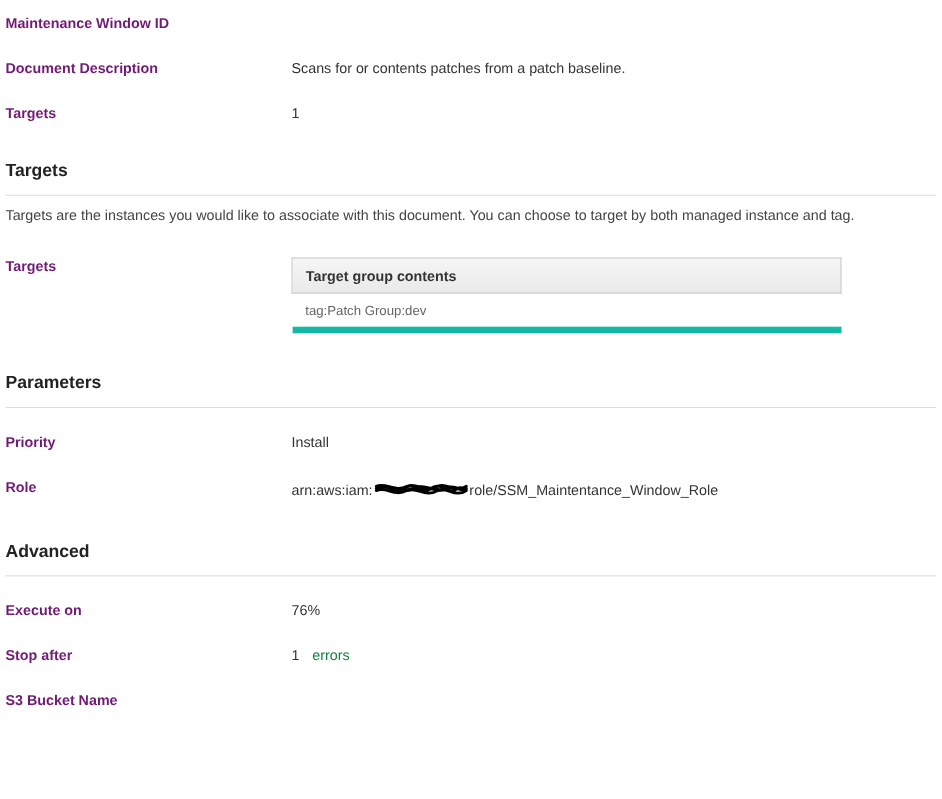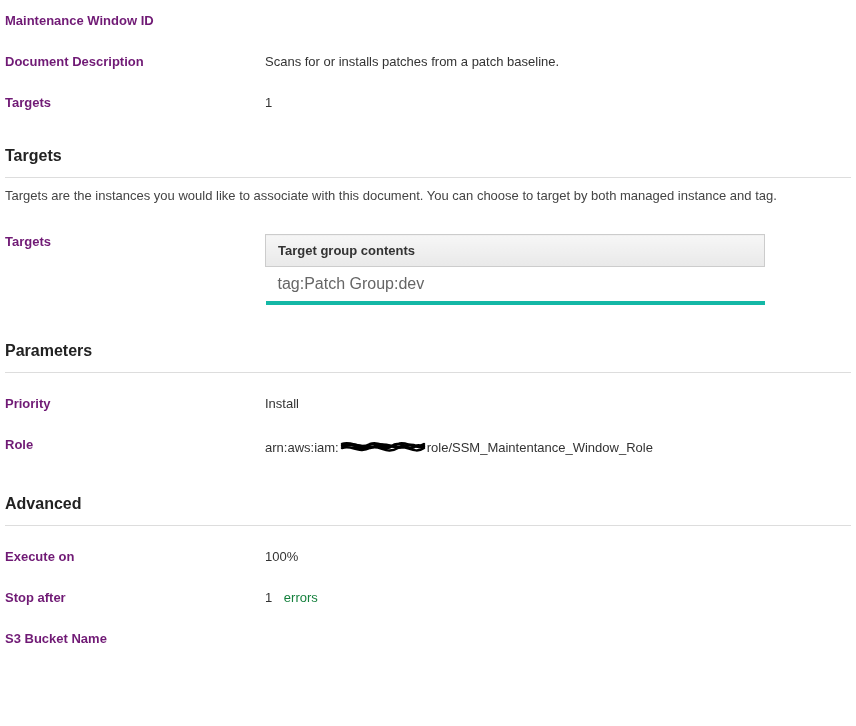--- a/index.html
+++ b/index.html
@@ -61,22 +61,22 @@
       font-weight: bold;
       color: #333;
       background: linear-gradient(#f6f6f6, #e9e9e9);
       border: 1px solid #ccc;
       padding: 8px 12px;
       font-size: 13px;
     }
     .target-table td {
       padding: 8px 12px;
       color: #666;
-      font-size: 16px;
-      border-bottom: 4px solid #14b8a6;
+      font-size: 12px;
+      border-bottom: 6px solid #14b8a6;
     }
     .role-value {
       display: inline-flex;
       align-items: center;
     }
     .scribble {
       display: inline-block;
       vertical-align: middle;
       margin: 0 1px;
     }
@@ -91,21 +91,21 @@
 <div class="content">
 
   <div class="field-row">
     <div class="field-label">Maintenance Window ID</div>
     <div class="field-value"></div>
   </div>
 
 
   <div class="field-row">
     <div class="field-label">Document Description</div>
-    <div class="field-value">Scans for or installs patches from a patch baseline.</div>
+    <div class="field-value">Scans for or contents patches from a patch baseline.</div>
   </div>
 
   <div class="field-row">
     <div class="field-label">Targets</div>
     <div class="field-value">1</div>
   </div>
 
   <div class="section-heading">Targets</div>
   <hr class="section-divider">
   <div class="section-description">Targets are the instances you would like to associate with this document. You can choose to target by both managed instance and tag.</div>
@@ -150,21 +150,21 @@
       </span>
       <span>role/SSM_Maintentance_Window_Role</span>
     </div>
   </div>
 
   <div class="section-heading">Advanced</div>
   <hr class="section-divider">
 
   <div class="field-row">
     <div class="field-label">Execute on</div>
-    <div class="field-value">100%</div>
+    <div class="field-value">76%</div>
   </div>
 
   <div class="field-row">
     <div class="field-label">Stop after</div>
     <div class="field-value">
       <span>1</span>
       <span class="errors-suffix">errors</span>
     </div>
   </div>
 

